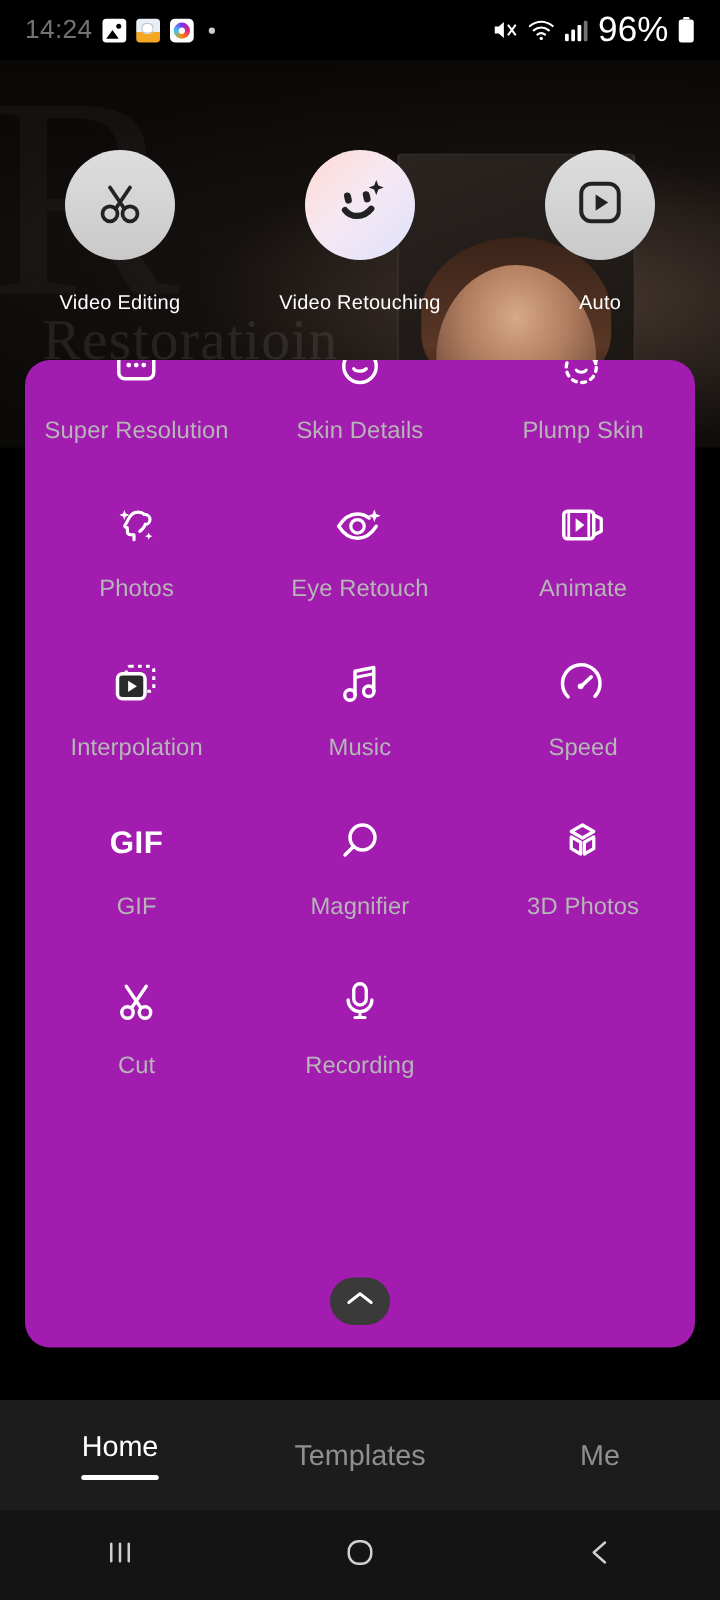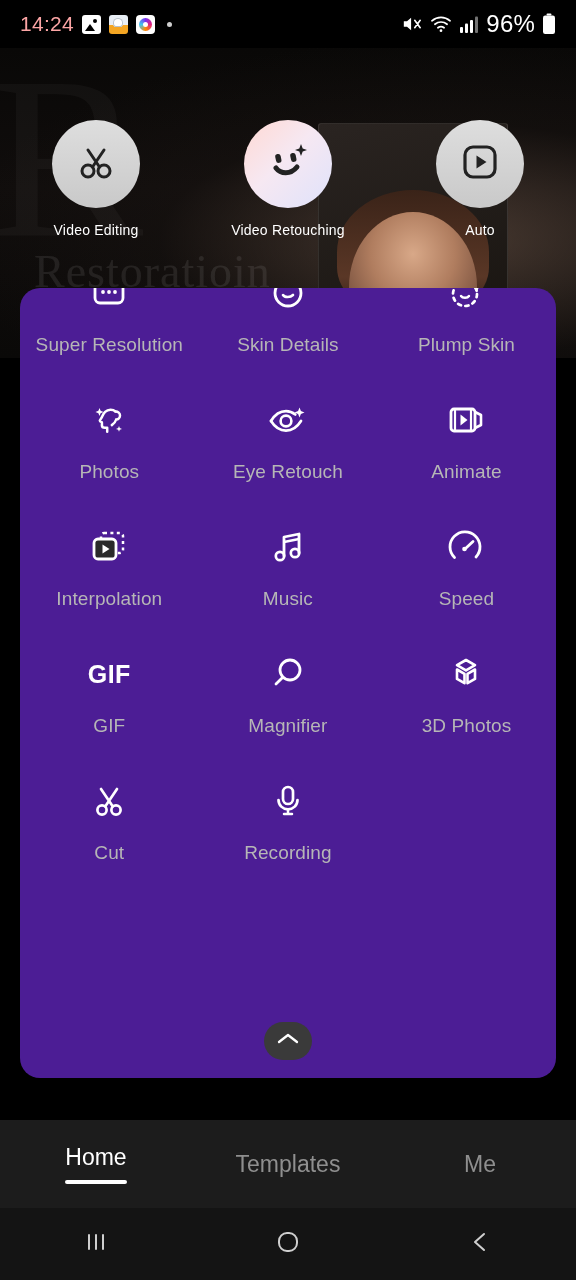--- a/index.html
+++ b/index.html
@@ -11,21 +11,21 @@
   }
   .phone { position:relative; width:576px; height:1280px; background:#000; overflow:hidden; }
 
   
   .statusbar {
     position:absolute; top:0; left:0; width:576px; height:48px;
     display:flex; align-items:center; justify-content:space-between;
     padding:0 20px; z-index:50;
   }
   .sb-left { display:flex; align-items:center; gap:8px; }
-  .sb-time { color:#fca5a5; font-size:21px; letter-spacing:.3px; }
+  .sb-time { color:#737373; font-size:21px; letter-spacing:.3px; }
   .sb-ico { width:19px; height:19px; border-radius:4px; display:inline-block; }
   .ico-gallery {
     background:#fff; position:relative; border-radius:3px;
   }
   .ico-gallery::after{
     content:""; position:absolute; left:3px; bottom:3px; width:0;height:0;
     border-left:5px solid transparent;border-right:5px solid transparent;
     border-bottom:7px solid #000;
   }
   .ico-gallery::before{
@@ -47,21 +47,21 @@
   .ico-cam::after{
     content:""; position:absolute; inset:3px; border-radius:50%;
     background:conic-gradient(#7a2ff0,#e0237d,#ff8a00,#3ec7f0,#7a2ff0);
   }
   .ico-cam::before{
     content:""; position:absolute; left:7px; top:7px; width:5px; height:5px;
     border-radius:50%; background:#fff; z-index:2;
   }
   .sb-dot { width:5px; height:5px; border-radius:50%; background:#cfcfcf; display:inline-block; margin-left:4px;}
   .sb-right { display:flex; align-items:center; gap:7px; }
-  .sb-batt-text { color:#fff; font-size:24px; letter-spacing:.2px; }
+  .sb-batt-text { color:#fff; font-size:28px; letter-spacing:.2px; }
   .svg-w { display:block; }
 
   
   .hero {
     position:absolute; top:48px; left:0; width:576px; height:310px;
     background:
       radial-gradient(120% 90% at 78% 62%, rgba(120,95,80,.55) 0%, rgba(35,27,24,.25) 42%, rgba(0,0,0,0) 72%),
       linear-gradient(180deg,#090807 0%, #100d0c 45%, #0a0908 100%);
     overflow:hidden;
   }
@@ -102,26 +102,26 @@
     position:absolute; top:120px; left:0; width:576px;
     display:flex; justify-content:space-around; align-items:flex-start; z-index:6;
   }
   .quick-item { width:180px; display:flex; flex-direction:column; align-items:center; }
   .quick-circle {
     width:88px; height:88px; border-radius:50%;
     display:flex; align-items:center; justify-content:center;
   }
   .qc-grey { background:linear-gradient(180deg,#dedede 0%,#c9c9c9 100%); }
   .qc-grad { background:linear-gradient(135deg,#ffd9d3 0%, #f6e8f2 45%, #dfe2fb 100%); }
-  .quick-label { margin-top:14px; color:#fff; font-size:14px; letter-spacing:.2px; }
+  .quick-label { margin-top:26px; color:#fff; font-size:16px; letter-spacing:.2px; }
 
   
   .panel {
     position:absolute; left:20px; top:288px; width:536px; height:790px;
-    background:#4c1d95; border-radius:20px; overflow:hidden; z-index:8;
+    background:#a21caf; border-radius:20px; overflow:hidden; z-index:8;
   }
   .grid {
     position:absolute; left:0; top:-40px; width:536px;
     display:flex; flex-wrap:wrap;
   }
   .tool {
     width:178.6px; height:127px;
     display:flex; flex-direction:column; align-items:center; justify-content:flex-start;
     padding-top:22px;
   }

